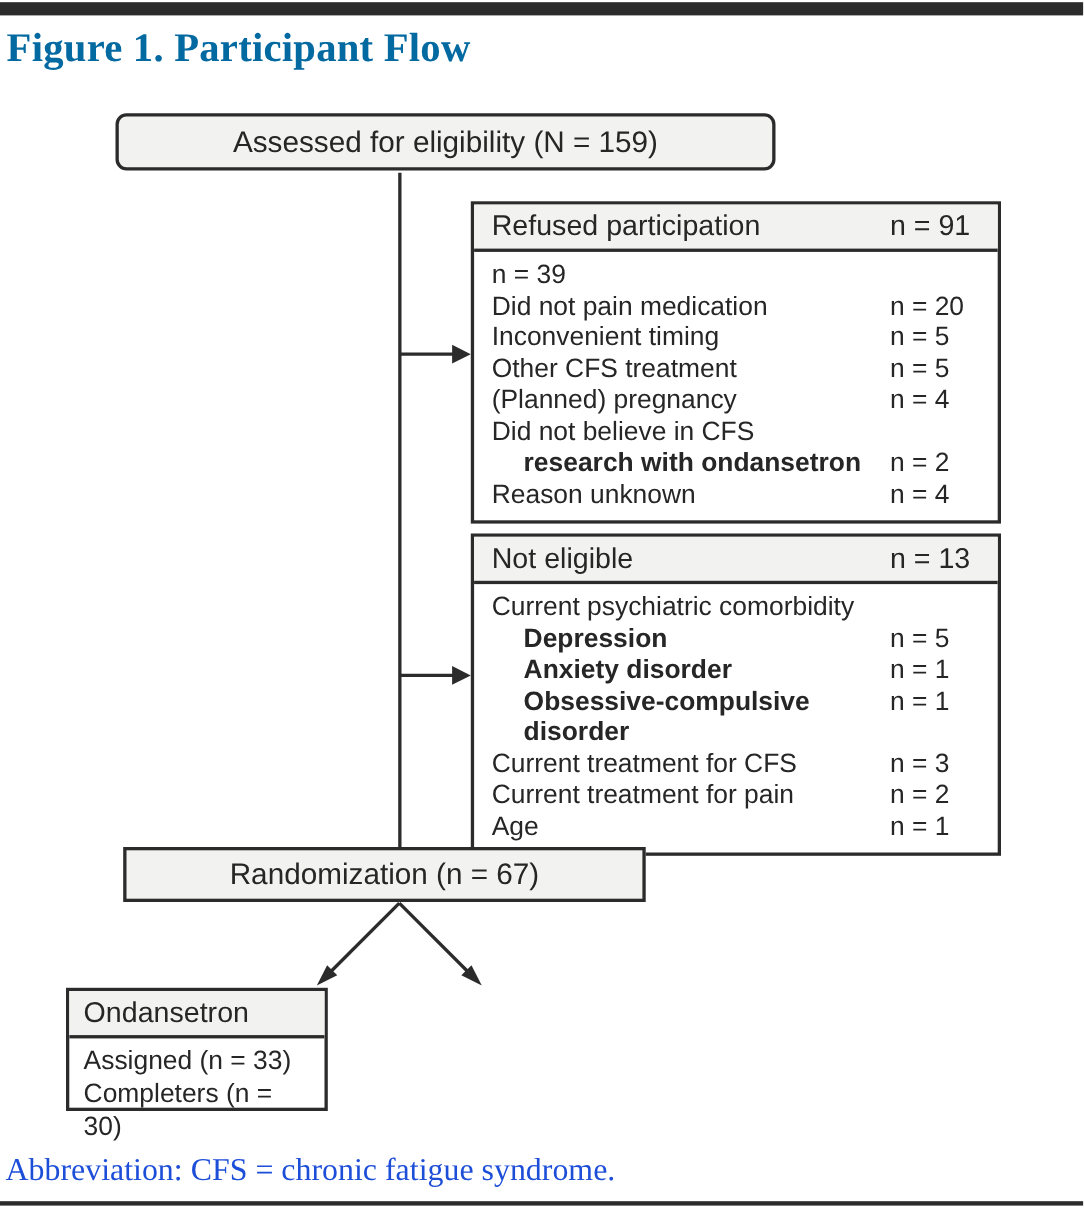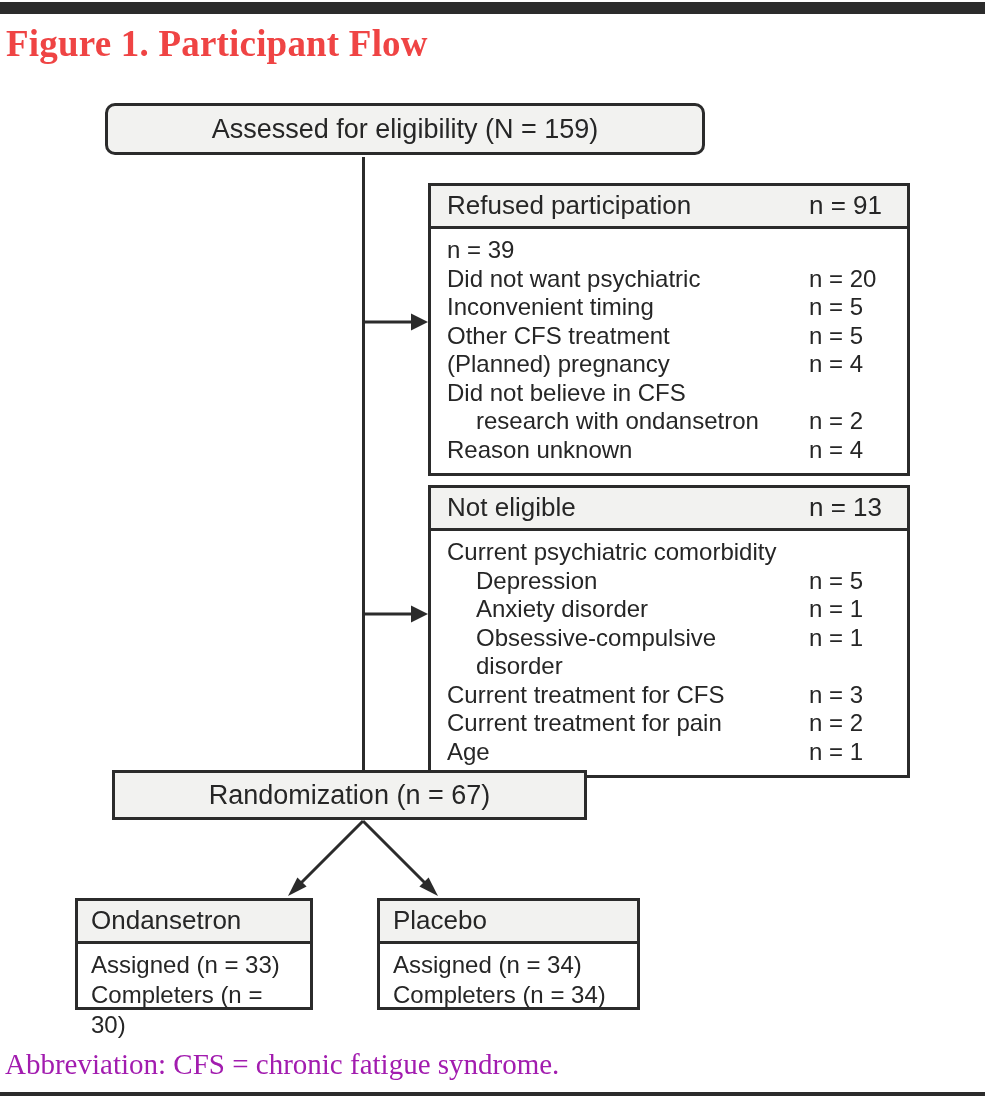--- a/index.html
+++ b/index.html
@@ -17,21 +17,21 @@
     overflow:hidden;
   }
   .topbar{
     position:absolute;left:0;top:2px;width:985px;height:12px;
     background:var(--border);
   }
   .fig-title{
     position:absolute;left:6px;top:22px;
     font-family:"Liberation Serif",serif;
     font-weight:700;font-size:37px;letter-spacing:.2px;
-    color:#ef4444;white-space:nowrap;text-align:right;
+    color:#0369a1;white-space:nowrap;text-align:right;
   }
   .connectors{position:absolute;left:0;top:0;width:985px;height:1106px;pointer-events:none;}
   .connectors line{stroke:var(--border);stroke-width:3;}
   .connectors .ah{fill:var(--border);}
 
   .node{
     position:absolute;
     background:var(--box-fill);
     border:3px solid var(--border);
     box-sizing:border-box;
@@ -57,42 +57,42 @@
     font-size:26px;
   }
   .panel-header .count{width:84px;flex:0 0 auto;}
   .panel-body{padding:7px 14px 9px 16px;}
   .row{
     display:flex;justify-content:space-between;align-items:baseline;
     font-size:24px;line-height:28.5px;
   }
   .row .row-label{flex:1 1 auto;}
   .row .row-value{width:84px;flex:0 0 auto;}
-  .row.indent .row-label{padding-left:29px;}
+  .row.indent .row-label{padding-left:29px;font-weight:bold;}
 
   .arm{
     position:absolute;
     background:#ffffff;
     border:3px solid var(--border);
     box-sizing:border-box;
   }
-  .arm-ondansetron{left:75px;top:898px;width:238px;height:112px;}
+  .arm-ondansetron{left:60px;top:898px;width:238px;height:112px;}
   .arm-placebo{left:377px;top:898px;width:263px;height:112px;}
   .arm-header{
     background:var(--box-fill);
     border-bottom:3px solid var(--border);
     padding:4px 12px 5px 13px;
     font-size:26px;
   }
   .arm-body{padding:6px 12px 7px 13px;font-size:24px;line-height:30px;}
 
   .footnote{
     position:absolute;left:5px;top:1048px;
     font-family:"Liberation Serif",serif;
-    font-size:29px;color:#a21caf;white-space:nowrap;
+    font-size:29px;color:#1d4ed8;white-space:nowrap;
   }
   .bottomrule{
     position:absolute;left:0;top:1092px;width:985px;height:4px;
     background:var(--border);
   }
 </style>
 </head>
 <body>
 
 <div class="page">
@@ -122,21 +122,21 @@
       <span>Refused participation</span>
       <span class="count">n = 91</span>
     </div>
     <div class="panel-body">
 
         <div class="row">
           <span class="row-value">n = 39</span>
         </div>
 
         <div class="row">
-          <span class="row-label">Did not want psychiatric</span>
+          <span class="row-label">Did not pain medication</span>
           <span class="row-value">n = 20</span>
         </div>
 
         <div class="row">
           <span class="row-label">Inconvenient timing</span>
           <span class="row-value">n = 5</span>
         </div>
 
         <div class="row">
           <span class="row-label">Other CFS treatment</span>
@@ -214,25 +214,18 @@
   </div>
 
   <div class="arm arm-ondansetron">
     <div class="arm-header">Ondansetron</div>
     <div class="arm-body">
       <div>Assigned (n = 33)</div>
       <div>Completers (n = 30)</div>
     </div>
   </div>
 
-  <div class="arm arm-placebo">
-    <div class="arm-header">Placebo</div>
-    <div class="arm-body">
-      <div>Assigned (n = 34)</div>
-      <div>Completers (n = 34)</div>
-    </div>
-  </div>
 
   <div class="footnote">Abbreviation: CFS = chronic fatigue syndrome.</div>
 
   <div class="bottomrule"></div>
 
 </div>
 
 </body></html>

